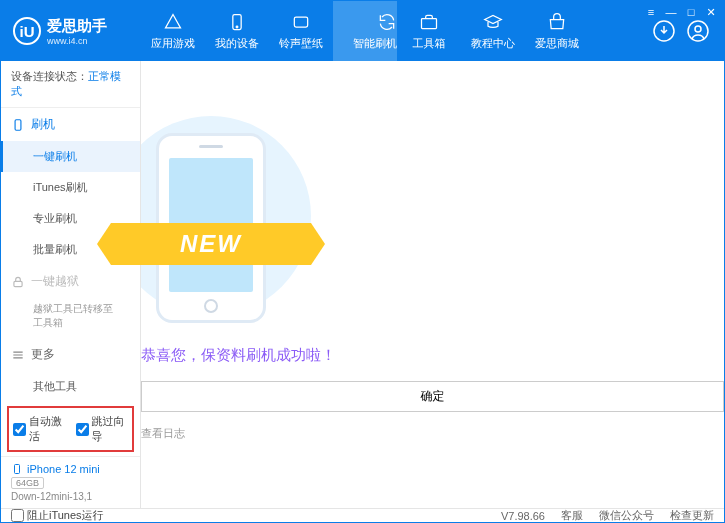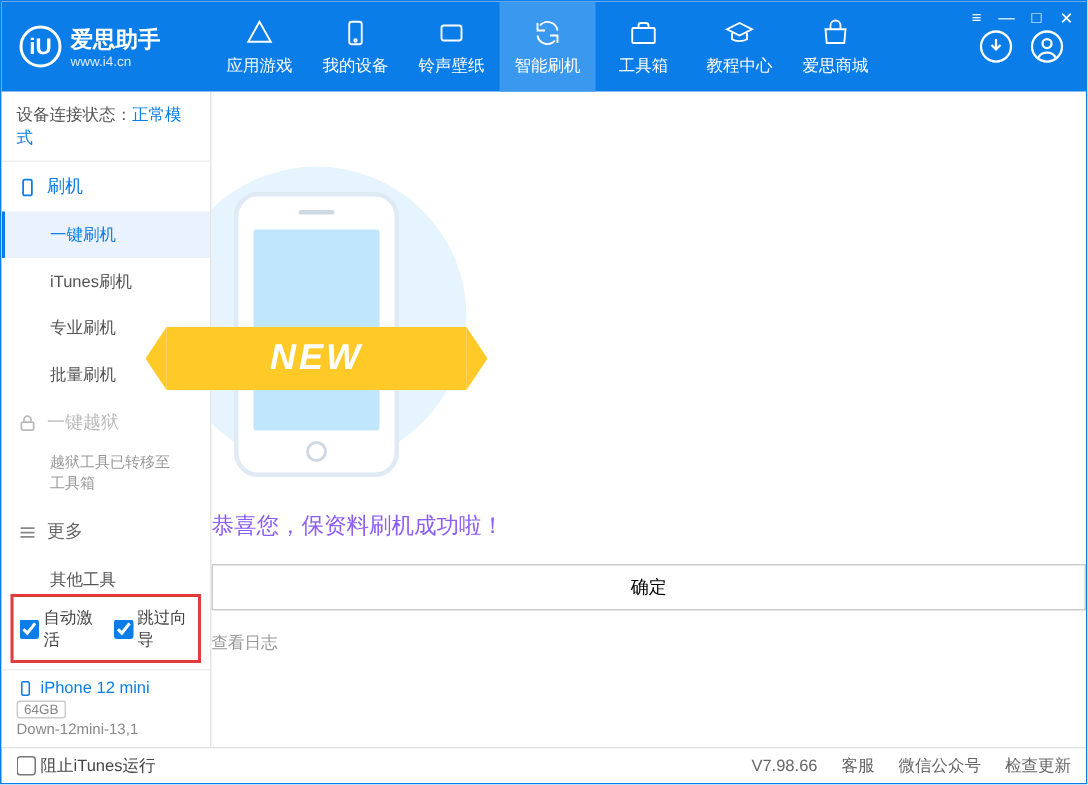--- a/index.html
+++ b/index.html
@@ -5,21 +5,21 @@
 * { margin: 0; padding: 0; box-sizing: border-box; }
 body { font-family: "Microsoft YaHei", Arial, sans-serif; font-size: 12px; background: #fff; }
 .window { width: 725px; height: 523px; border: 1px solid #0a7de8; display: flex; flex-direction: column; overflow: hidden; }
 .titlebar { height: 60px; background: #0a7de8; display: flex; align-items: center; color: #fff; position: relative; }
 .logo-area { display: flex; align-items: center; padding: 0 12px; width: 140px; }
 .logo-icon { width: 28px; height: 28px; border: 2px solid #fff; border-radius: 50%; display: flex; align-items: center; justify-content: center; font-weight: bold; font-size: 15px; margin-right: 6px; }
 .logo-text { font-size: 15px; font-weight: bold; }
 .logo-url { font-size: 9px; opacity: 0.85; }
 .nav-tabs { display: flex; flex: 1; height: 100%; }
 .nav-tab { width: 64px; display: flex; flex-direction: column; align-items: center; justify-content: center; cursor: pointer; font-size: 11px; gap: 4px; }
-.nav-tab.active { background: #3a99ee; }
+.nav-tab.active { background: #3a99ee; align-items: flex-end; }
 .nav-tab svg { width: 20px; height: 20px; }
 .title-controls { position: absolute; top: 4px; right: 6px; display: flex; gap: 6px; }
 .title-controls div { width: 14px; height: 14px; display: flex; align-items: center; justify-content: center; cursor: pointer; font-size: 11px; }
 .user-icons { display: flex; gap: 10px; padding-right: 14px; }
 .user-icons svg { width: 24px; height: 24px; }
 .body-row { flex: 1; display: flex; overflow: hidden; }
 .sidebar { width: 140px; border-right: 1px solid #e5e5e5; display: flex; flex-direction: column; background: #fff; }
 .conn-status { padding: 8px 10px; font-size: 11px; color: #555; border-bottom: 1px solid #eee; }
 .conn-status .mode { color: #0a7de8; }
 .side-scroll { flex: 1; overflow: auto; }
@@ -42,21 +42,21 @@
 .phone-home { position: absolute; bottom: 7px; left: 50%; transform: translateX(-50%); width: 14px; height: 14px; border: 2px solid #cfd9e4; border-radius: 50%; }
 .phone-speaker { position: absolute; top: 9px; left: 50%; transform: translateX(-50%); width: 24px; height: 3px; background: #cfd9e4; border-radius: 2px; }
 .new-ribbon { position: absolute; left: -30px; right: -30px; top: 95px; height: 42px; background: #ffca28; display: flex; align-items: center; justify-content: center; font-weight: 900; font-size: 24px; color: #fff; letter-spacing: 2px; font-style: italic; }
 .new-ribbon::before, .new-ribbon::after { content: ""; position: absolute; top: 0; width: 0; height: 0; border-top: 21px solid transparent; border-bottom: 21px solid transparent; }
 .new-ribbon::before { left: -14px; border-right: 14px solid #ffca28; }
 .new-ribbon::after { right: -14px; border-left: 14px solid #ffca28; }
 .circle-bg { position: absolute; width: 200px; height: 200px; background: #e6f4fe; border-radius: 50%; top: 50%; left: 50%; transform: translate(-50%,-56%); z-index: -1; }
 .success-msg { font-size: 15px; color: #8b5cf6; margin-bottom: 16px; }
 .ok-btn { padding: 6px 28px; border: 1px solid #ccc; background: #fff; font-size: 12px; cursor: pointer; margin-bottom: 14px; }
 .log-link { font-size: 11px; color: #999; cursor: pointer; }
-.statusbar { height: 24px; border-top: 1px solid #e5e5e5; display: flex; align-items: center; padding: 0 10px; font-size: 11px; color: #666; }
+.statusbar { height: 14px; border-top: 1px solid #e5e5e5; display: flex; align-items: center; padding: 0 10px; font-size: 11px; color: #666; }
 .statusbar .spacer { flex: 1; }
 .statusbar .sb-item { margin-left: 16px; cursor: pointer; }
 </style>
 </head>
 <body>
 
 <div class="window">
   <div class="titlebar">
     <div class="logo-area">
       <div class="logo-icon">iU</div>

